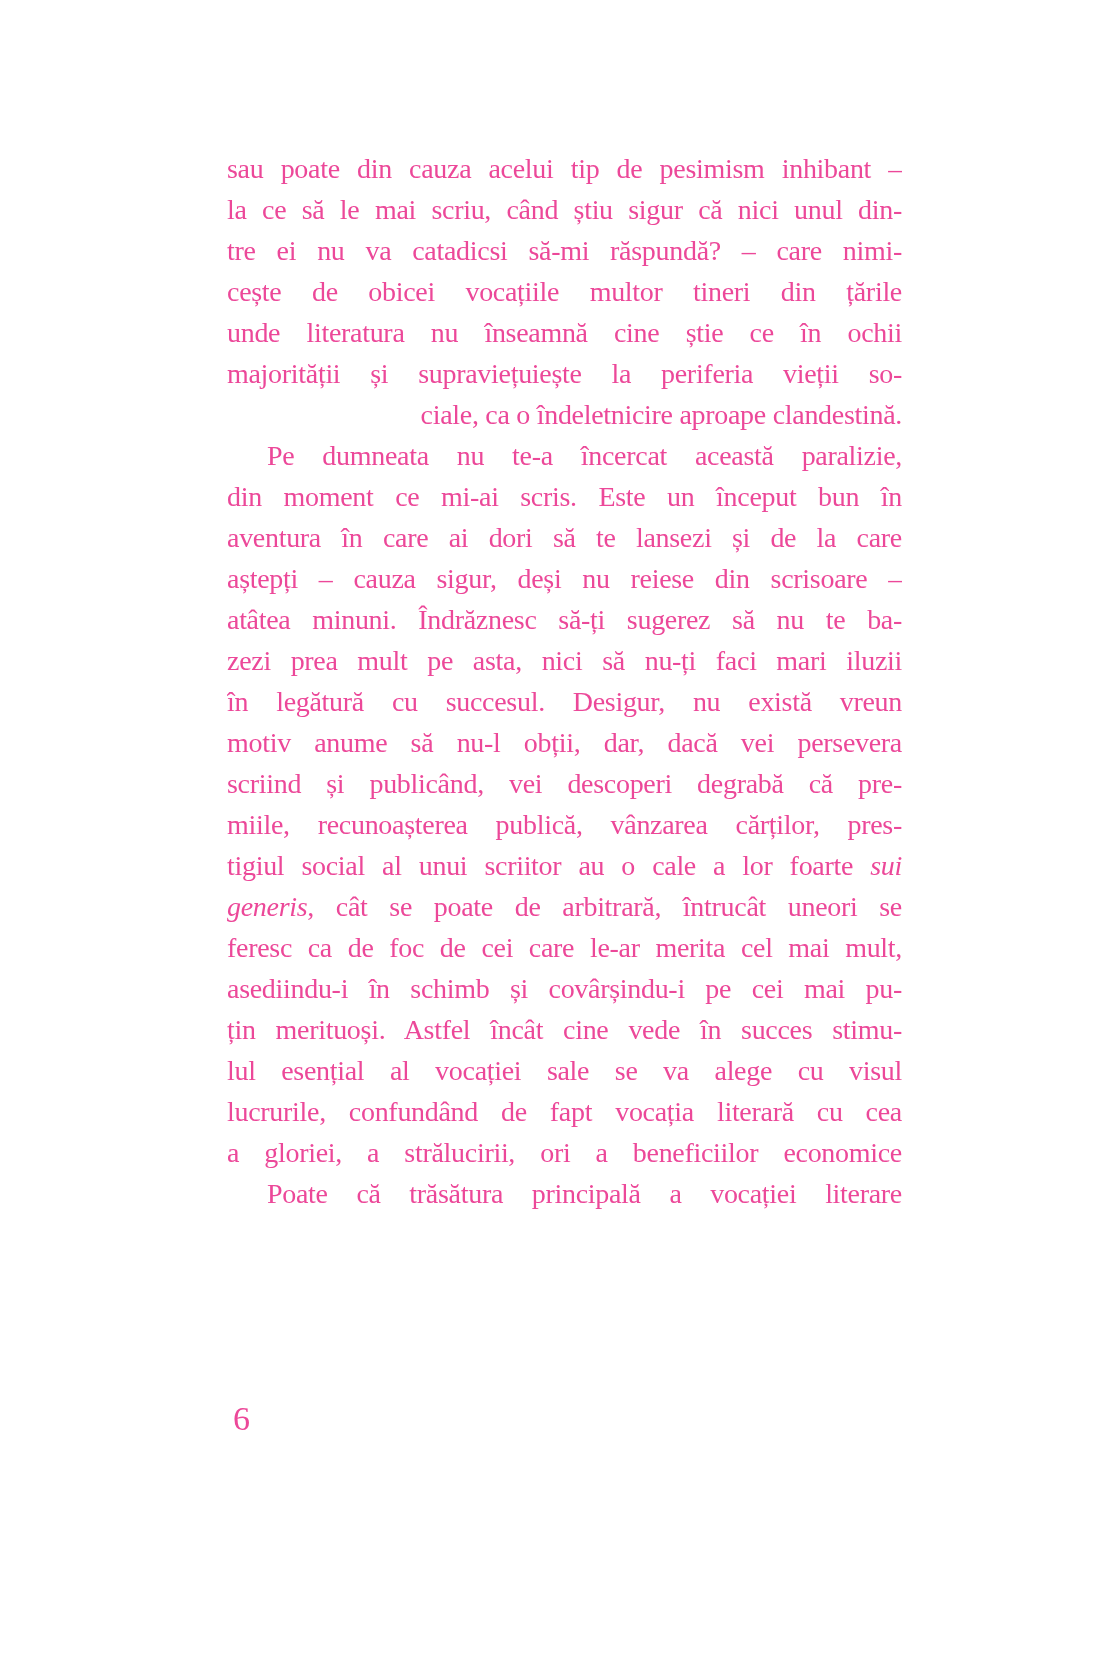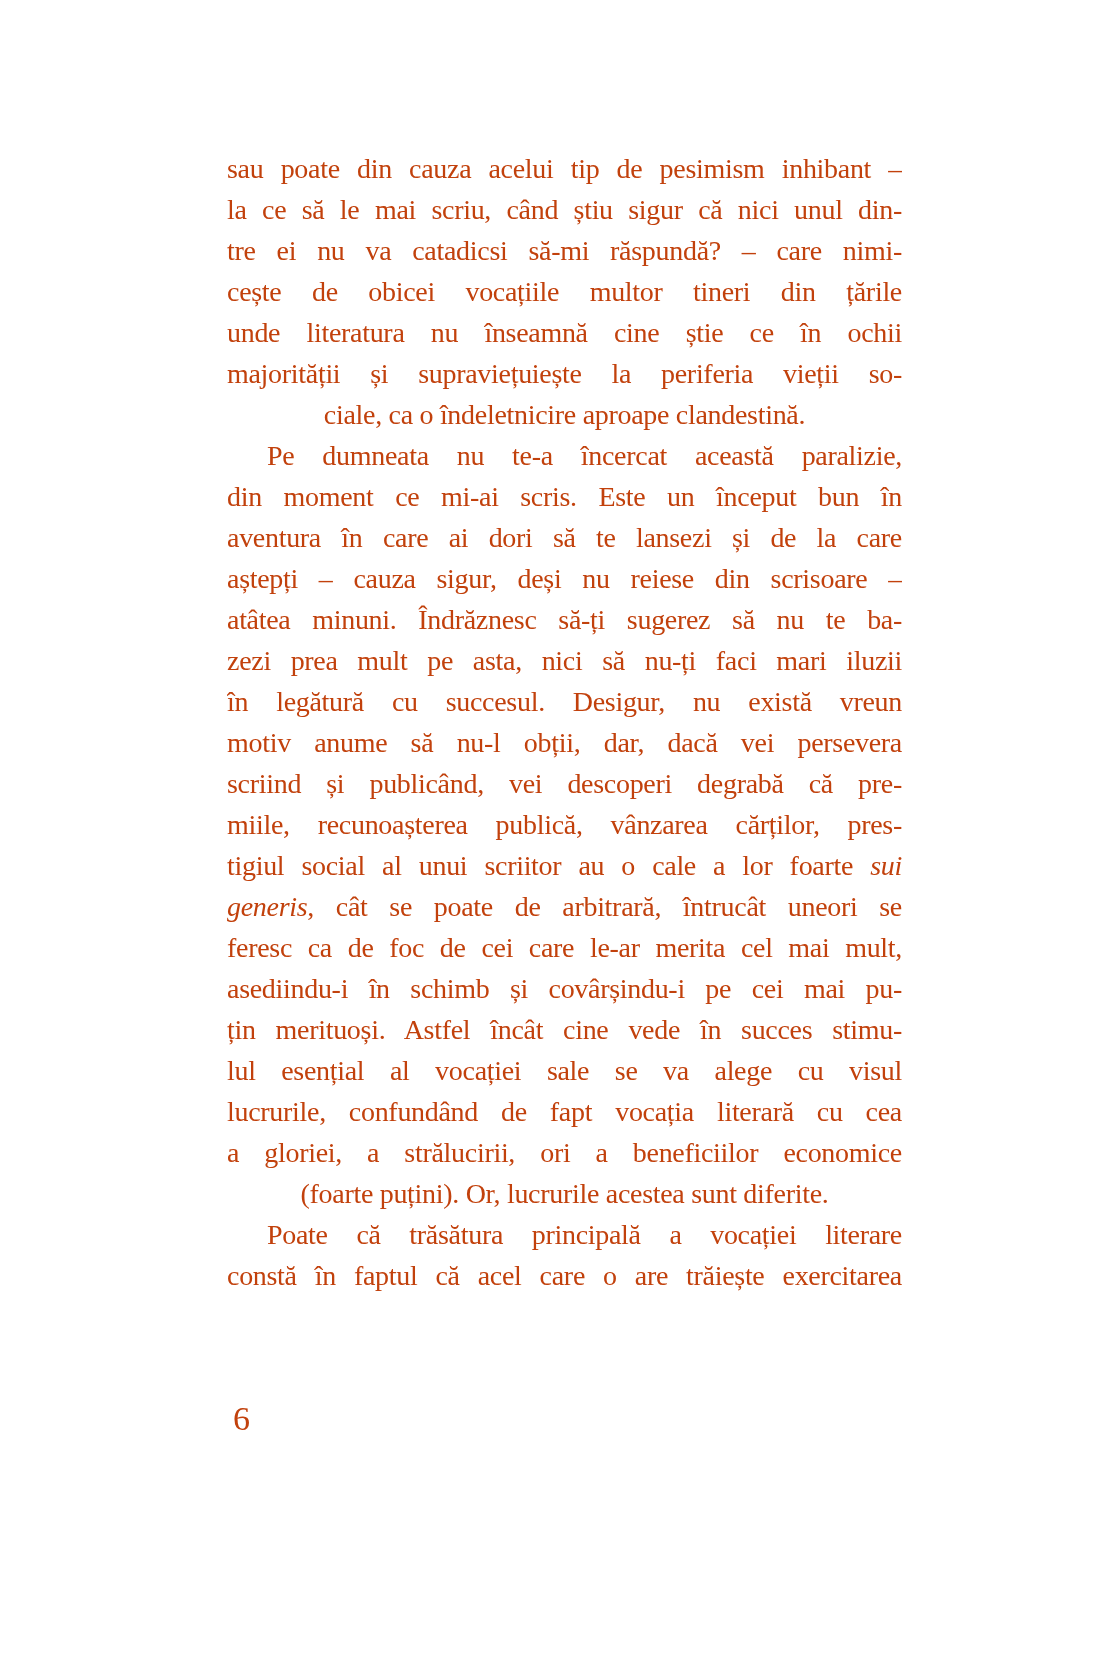--- a/index.html
+++ b/index.html
@@ -6,37 +6,37 @@
     margin: 0;
     padding: 0;
     background: #ffffff;
   }
   .page {
     position: relative;
     width: 1103px;
     height: 1654px;
     background: #ffffff;
     font-family: "Liberation Serif", serif;
-    color: #c2410c;
+    color: #ec4899;
     overflow: hidden;
   }
   .text-block {
     position: absolute;
     left: 227px;
     top: 148px;
     width: 675px;
     font-size: 28px;
     line-height: 41px;
     letter-spacing: -0.3px;
   }
   .line {
     height: 41px;
     overflow: hidden;
     white-space: nowrap;
-    text-align: center;
+    text-align: right;
   }
   .line.just {
     white-space: normal;
     text-align: justify;
     text-align-last: justify;
     text-justify: inter-word;
   }
   .line.indent {
     text-indent: 40px;
   }
@@ -74,18 +74,16 @@
       <div class="line just"><span>scriind și publicând, vei descoperi degrabă că pre-</span></div>
       <div class="line just"><span>miile, recunoașterea publică, vânzarea cărților, pres-</span></div>
       <div class="line just"><span>tigiul social al unui scriitor au o cale a lor foarte </span><i>sui</i></div>
       <div class="line just"><i>generis</i><span>, cât se poate de arbitrară, întrucât uneori se</span></div>
       <div class="line just"><span>feresc ca de foc de cei care le-ar merita cel mai mult,</span></div>
       <div class="line just"><span>asediindu-i în schimb și covârșindu-i pe cei mai pu-</span></div>
       <div class="line just"><span>țin merituoși. Astfel încât cine vede în succes stimu-</span></div>
       <div class="line just"><span>lul esențial al vocației sale se va alege cu visul</span></div>
       <div class="line just"><span>lucrurile, confundând de fapt vocația literară cu cea</span></div>
       <div class="line just"><span>a gloriei, a strălucirii, ori a beneficiilor economice</span></div>
-      <div class="line"><span>(foarte puțini). Or, lucrurile acestea sunt diferite.</span></div>
       <div class="line just indent"><span>Poate că trăsătura principală a vocației literare</span></div>
-      <div class="line just"><span>constă în faptul că acel care o are trăiește exercitarea</span></div>
     </div>
   <div class="folio">6</div>
 </div>
 
 </body></html>

